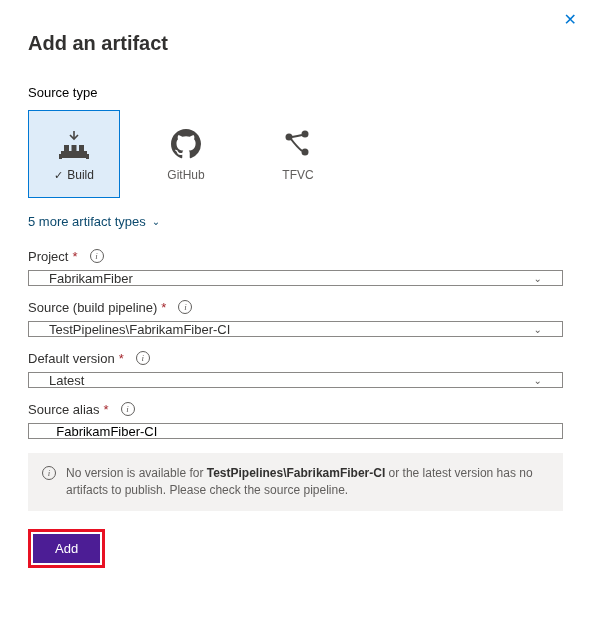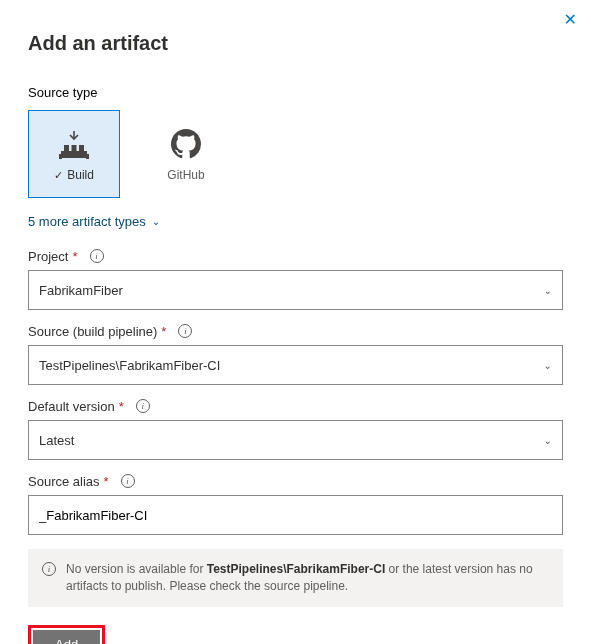--- a/index.html
+++ b/index.html
@@ -98,23 +98,23 @@
       justify-content: center;
       font-size: 9px;
       font-style: italic;
       font-family: Georgia, serif;
       color: #605e5c;
       margin-left: 8px;
       cursor: pointer;
     }
     .select, .text-input {
       width: 100%;
-      height: 40px;
+      height: 16px;
       border: 1px solid #8a8886;
-      padding: 0 10px;
+      padding: 0 20px;
       font-size: 13px;
       font-family: inherit;
       display: flex;
       align-items: center;
       justify-content: space-between;
       cursor: pointer;
       background: #fff;
     }
     .text-input { cursor: text; }
     .select .chev { color: #605e5c; font-size: 10px; }
@@ -131,21 +131,21 @@
       margin-bottom: 18px;
     }
     .info-box .info-icon { flex-shrink: 0; margin-left: 0; margin-top: 1px; }
     .info-box .msg b { color: #323130; font-weight: 600; }
     .add-btn-wrap {
       display: inline-block;
       border: 3px solid #e81123;
       padding: 2px;
     }
     .add-btn {
-      background: #737373;
+      background: #4c1d95;
       color: #fff;
       border: none;
       padding: 7px 22px;
       font-size: 13px;
       font-family: inherit;
       cursor: pointer;
     }
     svg { display: block; }
   </style>
 </head>
@@ -186,20 +186,38 @@
     <span class="icon-wrap">
       <svg width="30" height="30" viewBox="0 0 16 16">
         <path fill="#484644" d="M8 0C3.58 0 0 3.58 0 8c0 3.54 2.29 6.53 5.47 7.59.4.07.55-.17.55-.38 0-.19-.01-.82-.01-1.49-2.01.37-2.53-.49-2.69-.94-.09-.23-.48-.94-.82-1.13-.28-.15-.68-.52-.01-.53.63-.01 1.08.58 1.23.82.72 1.21 1.87.87 2.33.66.07-.52.28-.87.51-1.07-1.78-.2-3.64-.89-3.64-3.95 0-.87.31-1.59.82-2.15-.08-.2-.36-1.02.08-2.12 0 0 .67-.21 2.2.82.64-.18 1.32-.27 2-.27.68 0 1.36.09 2 .27 1.53-1.04 2.2-.82 2.2-.82.44 1.1.16 1.92.08 2.12.51.56.82 1.27.82 2.15 0 3.07-1.87 3.75-3.65 3.95.29.25.54.73.54 1.48 0 1.07-.01 1.93-.01 2.2 0 .21.15.46.55.38A8.013 8.013 0 0016 8c0-4.42-3.58-8-8-8z"></path>
       </svg>
     </span>
     <span class="label-row">
       <span>GitHub</span>
     </span>
   </div>
 
+  <div class="source-type">
+    <span class="icon-wrap">
+      <svg width="30" height="30" viewBox="0 0 30 30">
+        <g fill="#484644">
+          <circle cx="6" cy="8" r="3.5"></circle>
+          <circle cx="22" cy="5" r="3.5"></circle>
+          <circle cx="22" cy="23" r="3.5"></circle>
+        </g>
+        <g stroke="#484644" stroke-width="2" fill="none">
+          <path d="M9 8 Q15 7 19 6"></path>
+          <path d="M8 10 Q14 18 19 22"></path>
+        </g>
+      </svg>
+    </span>
+    <span class="label-row">
+      <span>TFVC</span>
+    </span>
+  </div>
 </div>
 
 <div class="more-link">
   <span>5 more artifact types</span>
   <span class="chev">⌄</span>
 </div>
 
 <div class="form-row">
   <div class="field-label">
     <span>Project</span>

